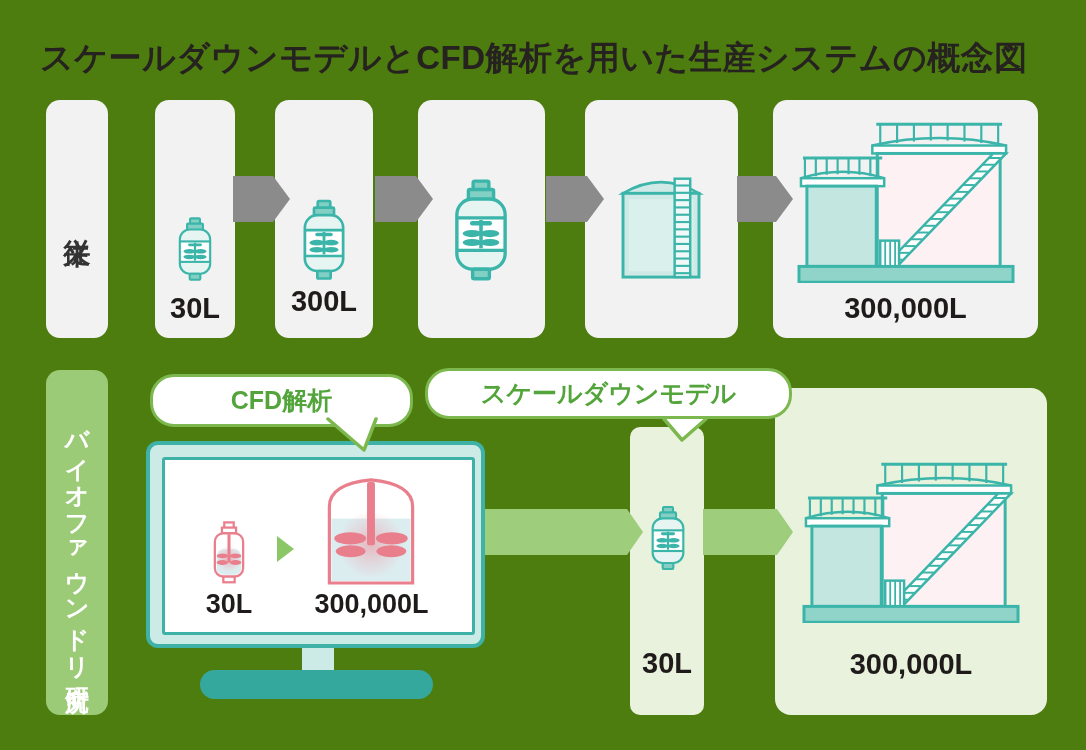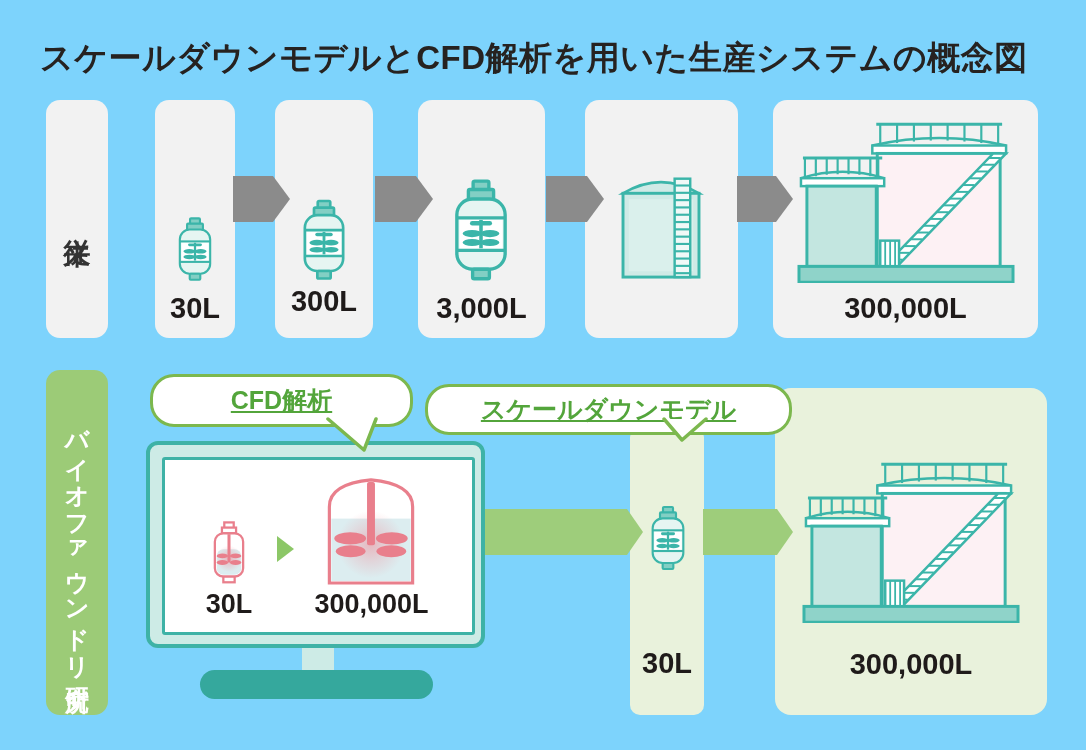--- a/index.html
+++ b/index.html
@@ -1,28 +1,28 @@
 <!DOCTYPE html>
 <html><head>
 <meta charset="utf-8">
 <style>
   html,body{margin:0;padding:0;background:#fff;}
-  #canvas{position:relative;width:1086px;height:750px;background:#7dd3fc;overflow:hidden;
+  #canvas{position:relative;width:1086px;height:750px;background:#4d7c0f;overflow:hidden;
           font-family:"Liberation Sans","DejaVu Sans",sans-serif;}
   .abs{position:absolute;}
   .title{font-size:33px;font-weight:bold;color:#262220;letter-spacing:.5px;white-space:nowrap;}
   .gray-panel{background:#f2f2f2;border-radius:14px;}
   .green-panel{background:#e9f2dc;}
   .vlabel{display:flex;align-items:center;justify-content:center;
           writing-mode:vertical-rl;text-orientation:upright;letter-spacing:2px;}
   .stage-label{font-size:29px;font-weight:600;color:#1f1b1a;text-align:center;white-space:nowrap;}
   .screen-label{font-size:27px;font-weight:600;color:#1f1b1a;text-align:center;white-space:nowrap;}
   .bubble{background:#fff;border:3.5px solid #7cb84e;border-radius:24px;
           display:flex;align-items:center;justify-content:center;
-          font-size:25px;font-weight:bold;color:#53a53b;white-space:nowrap;text-decoration:underline;}
+          font-size:25px;font-weight:bold;color:#53a53b;white-space:nowrap;}
   .monitor-frame{background:#cdebe6;border:4px solid #3eb2a6;border-radius:12px;}
   .monitor-screen{background:#ffffff;border:3px solid #3eb2a6;border-radius:3px;}
   .monitor-neck{background:#cdebe6;}
   .monitor-base{background:#35a89d;border-radius:15px;}
 </style>
 </head>
 <body>
 
 <div id="canvas">
 
@@ -187,21 +187,20 @@
       </g>
       <path d="M4,58 Q46,45 88,58" stroke-width="2.5"></path>
     </g>
     <rect x="4" y="58" width="84" height="8" fill="#ffffff" stroke="#3bb5a9" stroke-width="2.5"></rect>
     <rect x="10" y="66" width="70" height="81" fill="#c3e6e0" stroke="#3bb5a9" stroke-width="3"></rect>
     <rect x="2" y="147" width="216" height="16" fill="#8fd3c9" stroke="#3bb5a9" stroke-width="3"></rect>
   </svg>
 
   <div class="abs stage-label" style="left:155px;top:292px;width:80px;">30L</div>
   <div class="abs stage-label" style="left:275px;top:285px;width:98px;">300L</div>
-  <div class="abs stage-label" style="left:418px;top:292px;width:127px;">3,000L</div>
   <div class="abs stage-label" style="left:773px;top:292px;width:265px;">300,000L</div>
 
   <div class="abs vlabel" style="left:46px;top:370px;width:62px;height:345px;background:#9ccb77;border-radius:14px;font-size:24px;font-weight:bold;color:#ffffff;letter-spacing:1px;">バイオファウンドリ研究所</div>
 
   <div class="abs green-panel" style="left:630px;top:427px;width:74px;height:288px;border-radius:10px;"></div>
   <div class="abs green-panel" style="left:775px;top:388px;width:272px;height:327px;border-radius:16px;"></div>
 
   <svg class="abs" style="left:485px;top:509px;" width="158" height="46">
     <polygon points="0,0 142,0 158,23 142,46 0,46" fill="#9ecd7b"></polygon>
     </svg>
@@ -347,18 +346,18 @@
     <rect x="2" y="147" width="216" height="16" fill="#8fd3c9" stroke="#3bb5a9" stroke-width="3"></rect>
   </svg>
 
   <div class="abs stage-label" style="left:630px;top:647px;width:74px;">30L</div>
   <div class="abs stage-label" style="left:775px;top:648px;width:272px;">300,000L</div>
 
   <div class="abs bubble" style="left:150px;top:374px;width:257px;height:47px;">CFD解析</div>
   <svg class="abs" style="left:326px;top:417px;" width="54" height="38">
     <path d="M2,2 L38,33 L50,2" fill="#ffffff" stroke="#7cb84e" stroke-width="3.5" stroke-linejoin="round" stroke-linecap="round"></path>
   </svg>
-  <div class="abs bubble" style="left:425px;top:384px;width:361px;height:45px;">スケールダウンモデル</div>
+  <div class="abs bubble" style="left:425px;top:368px;width:361px;height:45px;">スケールダウンモデル</div>
   <svg class="abs" style="left:662px;top:417px;" width="50" height="28">
     <path d="M2,2 L20,23 L44,2" fill="#ffffff" stroke="#7cb84e" stroke-width="3.5" stroke-linejoin="round" stroke-linecap="round"></path>
   </svg>
 
 </div>
 
 </body></html>

